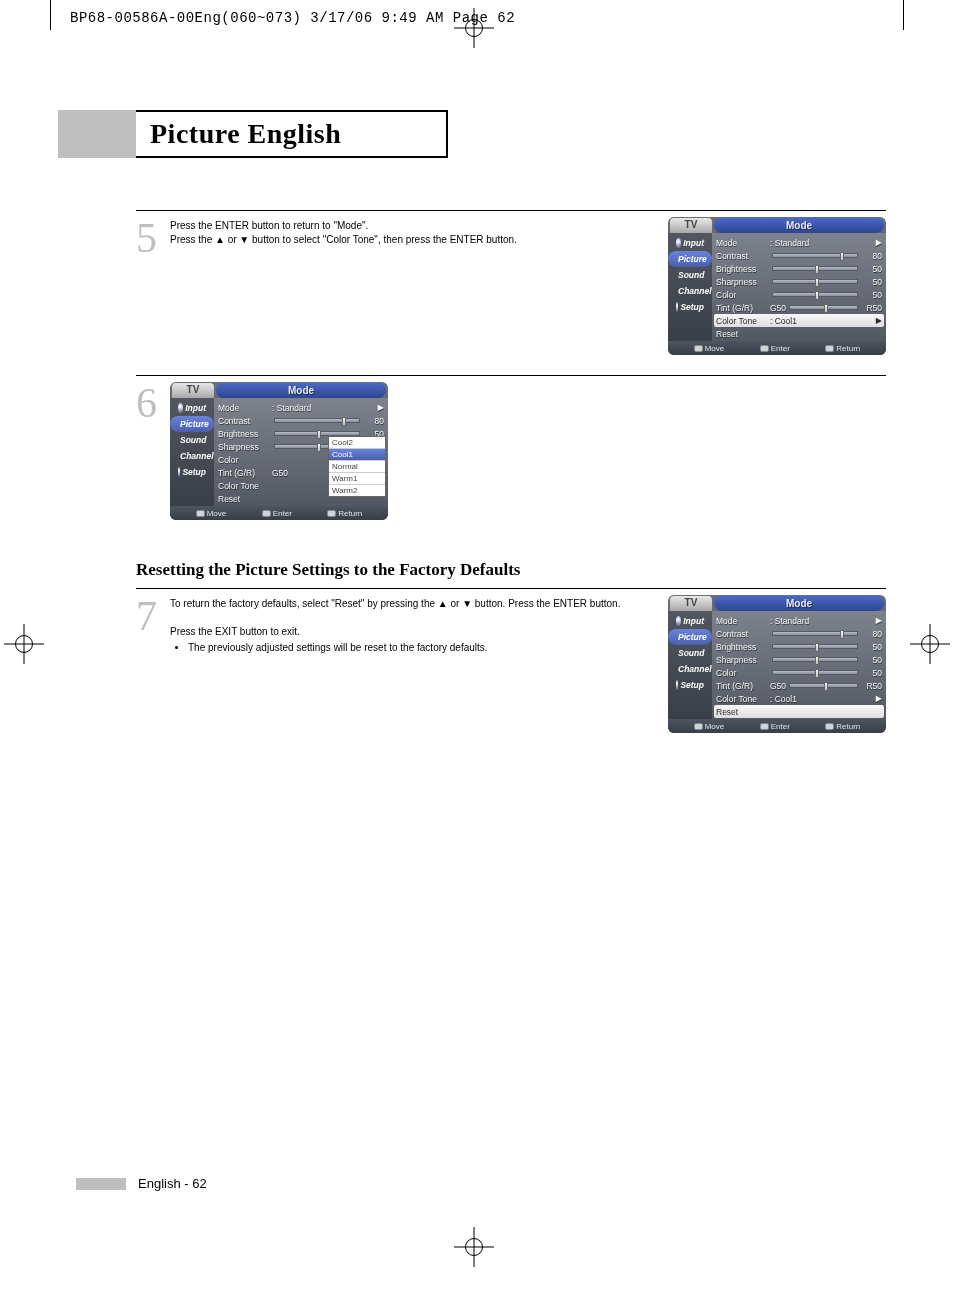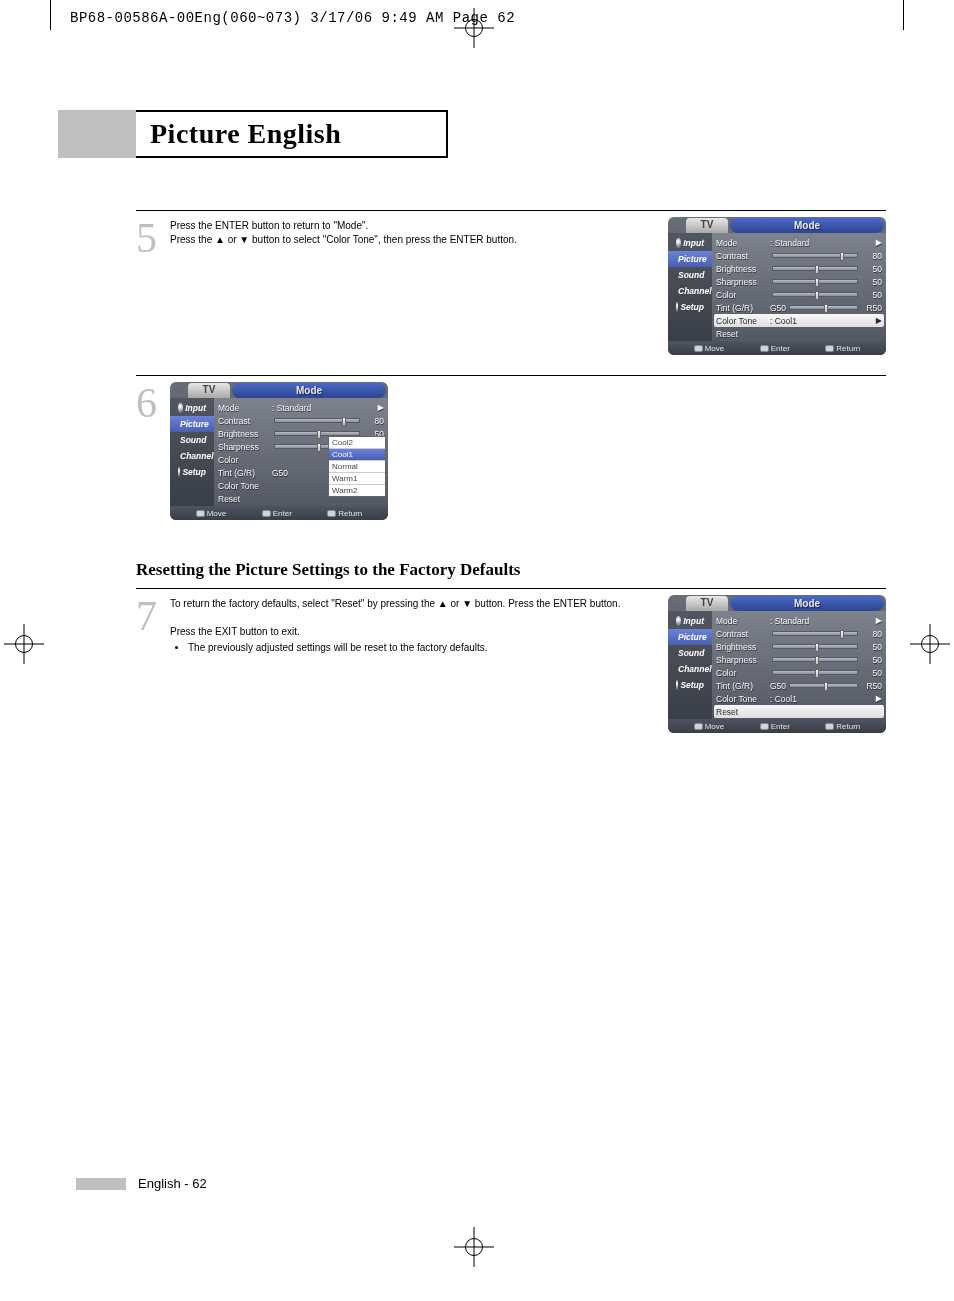--- a/index.html
+++ b/index.html
@@ -130,21 +130,20 @@
   .osd-frame {
     background: linear-gradient(#6a6e78, #3e424c);
     border-radius: 6px;
     overflow: hidden;
   }
   .osd-header {
     display: flex;
     height: 16px;
     font-weight: bold;
     font-size: 10px;
-    padding-left: 16px;
   }
   .osd-header .tv-tab {
     width: 42px;
     background: linear-gradient(#e8e8e8, #a8a8a8);
     color: #444;
     text-align: center;
     line-height: 14px;
     border-radius: 4px 4px 0 0;
     margin: 1px 2px 0 2px;
   }
@@ -171,20 +170,21 @@
     align-items: center;
     gap: 2px;
     padding: 3px 8px;
     font-style: italic;
     font-size: 8.5px;
     color: #fff;
     font-weight: bold;
   }
   .sb-item.sel {
     background: linear-gradient(#6a82d8, #4a5fb0);
+    border-radius: 8px;
   }
   .sb-item .ic {
     width: 10px;
     height: 10px;
     display: inline-block;
     background: radial-gradient(circle at 40% 35%, #fafbff 8%, #9aa3bb 55%, #5a6278 100%);
     border-radius: 50%;
   }
   .osd-main {
     flex: 1;

